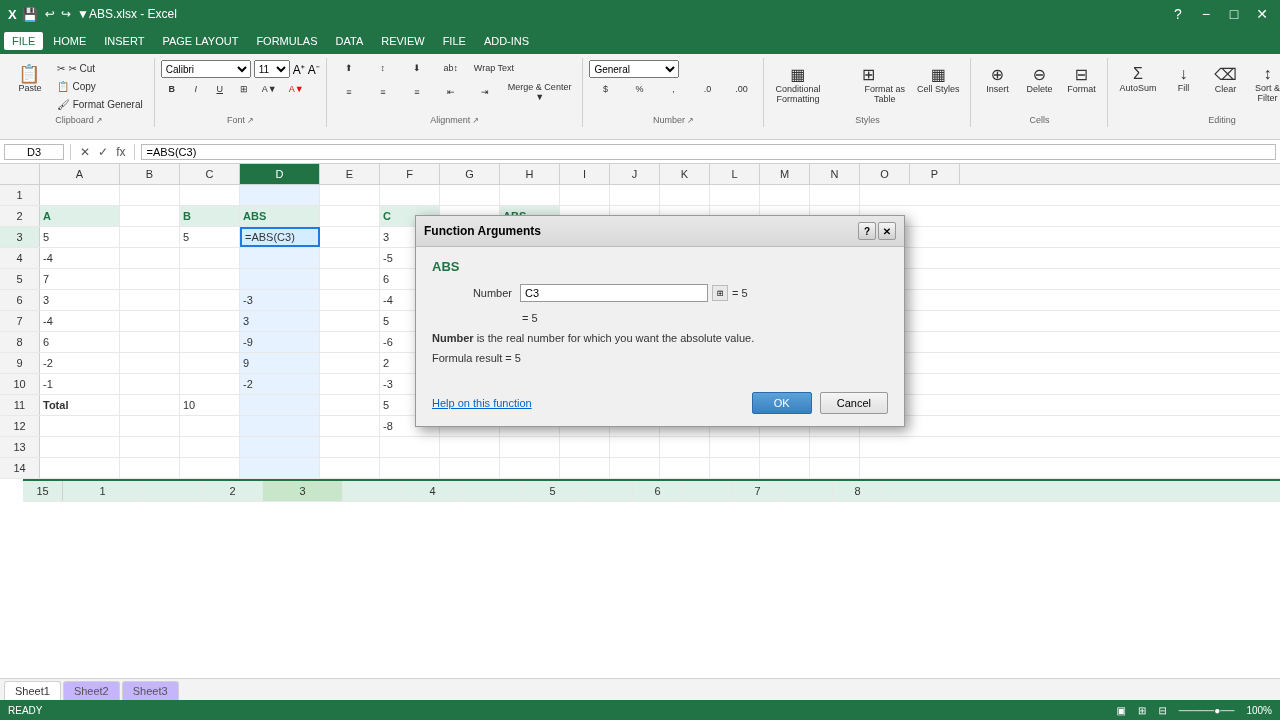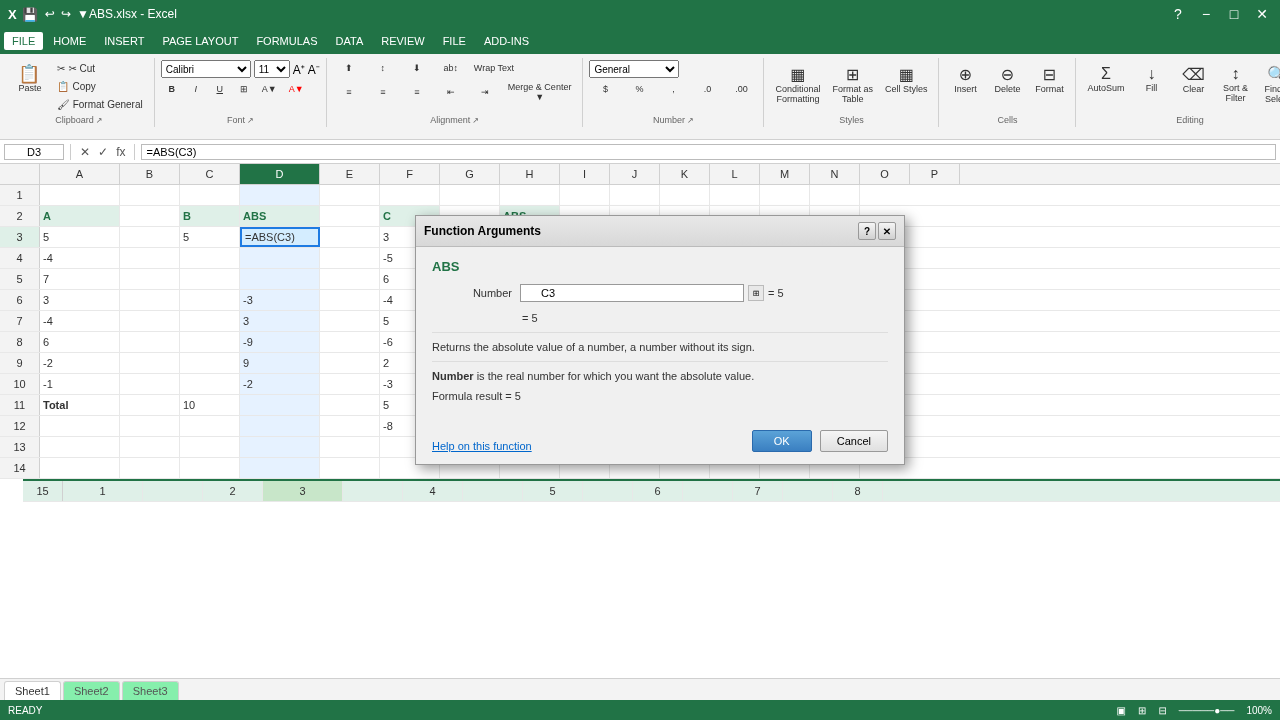--- a/index.html
+++ b/index.html
@@ -206,33 +206,33 @@
       display: flex; align-items: center; justify-content: center;
       cursor: pointer; font-size: 10px; border-radius: 2px;
     }
     .dialog-content { padding: 12px 16px; }
     .func-name { font-weight: bold; font-size: 13px; margin-bottom: 10px; color: #217346; }
     .arg-row { display: flex; align-items: center; margin-bottom: 10px; gap: 8px; }
     .arg-label { width: 80px; text-align: right; font-size: 11px; color: #333; }
     .arg-input-wrap { display: flex; align-items: center; gap: 4px; flex: 1; }
     .arg-input {
       border: 1px solid #999;
-      padding: 2px 20px;
+      padding: 2px 4px;
       font-size: 11px;
-      width: 224px;
+      width: 188px;
       background: white;
     }
     .arg-result { font-size: 11px; color: #333; }
     .result-row { margin-left: 90px; margin-bottom: 8px; font-size: 11px; color: #333; }
     .dialog-desc { font-size: 11px; color: #333; margin-bottom: 8px; padding: 8px 0; border-top: 1px solid #ddd; border-bottom: 1px solid #ddd; }
     .arg-detail { font-size: 11px; color: #333; margin: 8px 0; }
     .arg-detail strong { font-weight: bold; }
     .formula-result-row { font-size: 11px; color: #333; margin: 8px 0; }
     .help-link { color: #0066cc; cursor: pointer; text-decoration: underline; font-size: 11px; }
-    .dialog-footer { display: flex; justify-content: space-between; align-items: flex-end; padding: 8px 16px 12px; }
+    .dialog-footer { display: flex; justify-content: space-between; align-items: center; padding: 8px 16px 12px; }
     .dialog-btn {
       padding: 4px 16px;
       border: 1px solid #999;
       background: linear-gradient(to bottom, #f5f5f5, #e0e0e0);
       cursor: pointer;
       font-size: 11px;
       border-radius: 2px;
       min-width: 60px;
       text-align: center;
     }
@@ -247,21 +247,21 @@
       align-items: flex-end;
       padding-left: 4px;
     }
     .sheet-tab {
       padding: 3px 10px;
       border: 1px solid #d0d0d0;
       border-bottom: none;
       border-radius: 3px 3px 0 0;
       font-size: 11px;
       cursor: pointer;
-      background: #86efac;
+      background: #c4b5fd;
       color: #555;
       margin-right: 2px;
     }
     .sheet-tab.active { background: white; color: #333; font-weight: normal; }
 
     .col-w-a { width: 80px; }
     .col-w-b { width: 60px; }
     .col-w-c { width: 60px; }
     .col-w-d { width: 80px; }
     .col-w-e { width: 60px; }
@@ -434,21 +434,21 @@
     </div>
 
     <div class="ribbon-group">
       <div class="ribbon-group-content">
         <div class="ribbon-btn ribbon-btn-large">
           <div style="font-size:16px;">▦</div>
           <div style="font-size:9px;text-align:center;">Conditional<br>Formatting</div>
         </div>
         <div class="ribbon-btn ribbon-btn-large">
           <div style="font-size:16px;">⊞</div>
-          <div style="font-size:9px;text-align:center;">Format as<br>Table</div>
+          <div style="font-size:9px;text-align:center;margin-left:32px;">Format as<br>Table</div>
         </div>
         <div class="ribbon-btn ribbon-btn-large">
           <div style="font-size:16px;">▦</div>
           <div style="font-size:9px;text-align:center;">Cell Styles</div>
         </div>
       </div>
       <div class="ribbon-group-label">
         <span>Styles</span>
       </div>
     </div>
@@ -844,23 +844,20 @@
           <input class="arg-input" value="C3" style="">
           <div class="number-input-btn">⊞</div>
           <span class="arg-result">= 5</span>
         </div>
       </div>
 
       <div class="result-row">
         <span>= 5</span>
       </div>
 
-      <div class="dialog-desc">
-        <span>Returns the absolute value of a number, a number without its sign.</span>
-      </div>
 
       <div class="arg-detail">
         <strong>Number</strong>
         <span>   is the real number for which you want the absolute value.</span>
       </div>
 
       <div class="formula-result-row">
         <span>Formula result =  5</span>
       </div>
     </div>

